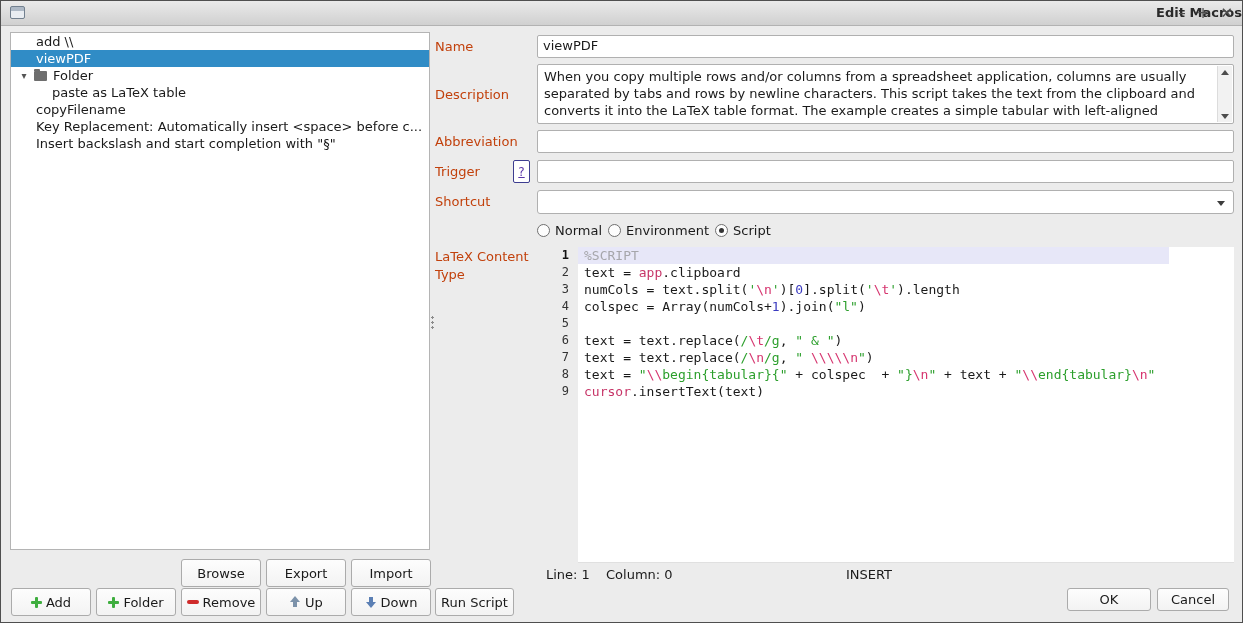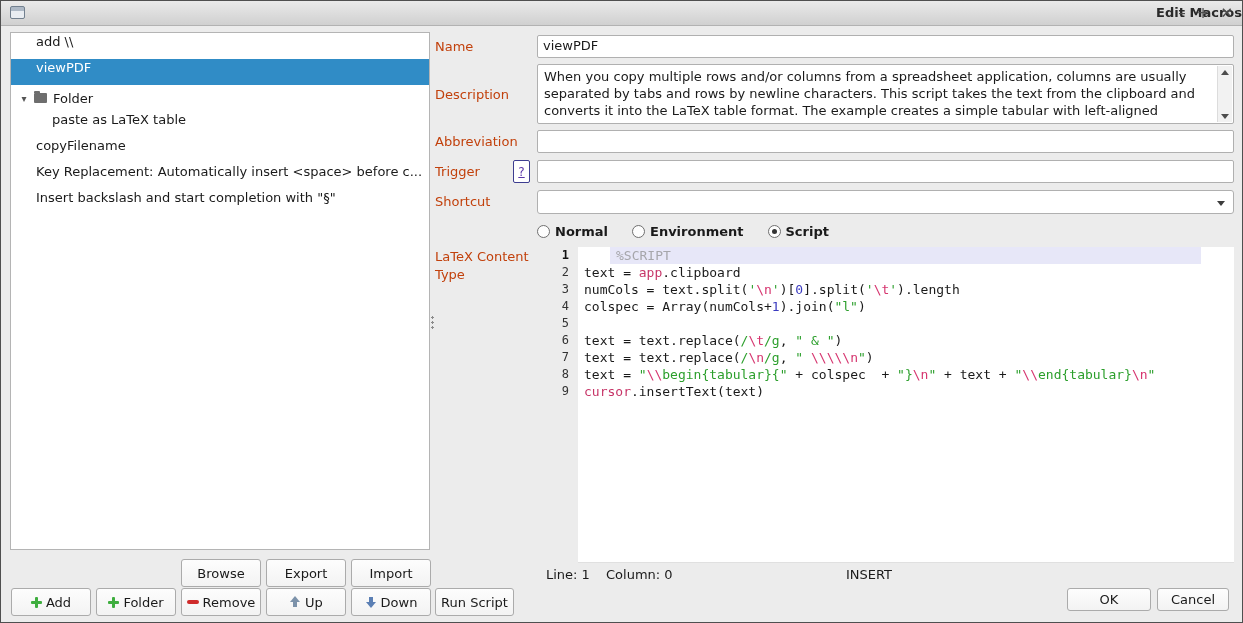--- a/index.html
+++ b/index.html
@@ -8,21 +8,21 @@
 
   
   .titlebar{position:absolute;left:0;top:0;right:0;height:24px;background:linear-gradient(#eaeaea,#d0d0d0);border-bottom:1px solid #b2b2b2;}
   .titlebar .title{position:absolute;left:0;right:0;top:4px;text-align:right;font-weight:bold;font-size:13px;color:#2a2a2a;}
   .win-icon{position:absolute;left:9px;top:5px;width:15px;height:13px;border:1px solid #72808f;border-radius:2px;background:linear-gradient(#aeb9c6 0 35%,#e9edf2 35% 100%);box-sizing:border-box;}
   .win-controls{position:absolute;right:9px;top:0;height:24px;display:flex;align-items:center;gap:11px;color:#4d4d4d;font-size:15px;}
   .win-controls span{cursor:default;line-height:1;}
 
   
   .macro-list{position:absolute;left:9px;top:31px;width:420px;height:518px;background:#fff;border:1px solid #b4b4b4;box-sizing:border-box;overflow:hidden;}
-  .list-row{position:relative;height:26px;line-height:17px;padding-left:25px;white-space:nowrap;overflow:hidden;font-size:13px;}
+  .list-row{position:relative;height:17px;line-height:17px;padding-left:25px;white-space:nowrap;overflow:hidden;font-size:13px;}
   .list-row.child{padding-left:41px;}
   .list-row.folder{padding-left:6px;display:flex;align-items:center;}
   .list-row.selected{background:#308cc6;color:#fff;}
   .tree-arrow{font-size:10px;color:#555;width:14px;display:inline-block;text-align:center;}
   .folder-icon{display:inline-block;width:13px;height:10px;background:#6e6e6e;border-radius:1px;position:relative;margin:0 6px 0 3px;}
   .folder-icon::before{content:"";position:absolute;left:0;top:-2px;width:6px;height:2px;background:#6e6e6e;border-radius:1px 1px 0 0;}
 
   
   .btn{position:absolute;height:28px;background:linear-gradient(#fdfdfd,#f3f3f3);border:1px solid #ababab;border-radius:3px;box-sizing:border-box;display:flex;align-items:center;justify-content:center;gap:4px;font-size:13px;color:#1a1a1a;cursor:default;}
   .icon-plus{position:relative;width:11px;height:11px;display:inline-block;}
@@ -43,33 +43,33 @@
   .vscroll{position:absolute;right:1px;top:1px;bottom:1px;width:14px;background:#f2f2f2;border-left:1px solid #dcdcdc;}
   .vscroll .sb-up,.vscroll .sb-down{position:absolute;left:0;width:14px;height:12px;display:flex;align-items:center;justify-content:center;}
   .vscroll .sb-up{top:0;}
   .vscroll .sb-down{bottom:0;}
   .sb-up::before{content:"";border-left:4px solid transparent;border-right:4px solid transparent;border-bottom:5px solid #4d4d4d;}
   .sb-down::before{content:"";border-left:4px solid transparent;border-right:4px solid transparent;border-top:5px solid #4d4d4d;}
   .help-btn{position:absolute;left:512px;width:17px;height:23px;border:1px solid #3d3d90;background:#fff;border-radius:2px;box-sizing:border-box;display:flex;align-items:center;justify-content:center;color:#5a35a8;text-decoration:underline;font-size:12px;}
   .combo{position:absolute;left:536px;width:697px;height:24px;background:#fff;border:1px solid #b0b0b0;border-radius:3px;box-sizing:border-box;}
   .combo-arrow{position:absolute;right:8px;top:10px;border-left:4px solid transparent;border-right:4px solid transparent;border-top:5px solid #3c3c3c;}
 
-  .radio-group{position:absolute;left:536px;top:222px;display:flex;gap:24px;align-items:center;height:16px;font-weight:bold;}
+  .radio-group{position:absolute;left:536px;top:222px;display:flex;gap:6px;align-items:flex-start;height:16px;}
   .radio{display:flex;align-items:center;gap:5px;}
   .radio .circle{width:13px;height:13px;border:1px solid #6f6f6f;border-radius:50%;background:#fdfdfd;box-sizing:border-box;position:relative;}
   .radio.checked .circle::after{content:"";position:absolute;left:3px;top:3px;width:5px;height:5px;border-radius:50%;background:#333;}
 
   
   .editor{position:absolute;left:543px;top:246px;width:690px;height:316px;}
   .gutter{position:absolute;left:0;top:0;width:34px;}
   .gutter .ln{height:17px;line-height:17px;text-align:right;padding-right:9px;font-family:"DejaVu Sans Mono","Liberation Mono",monospace;font-size:12px;color:#333;}
   .gutter .ln.current{font-weight:bold;color:#111;}
   .code-area{position:absolute;left:34px;top:0;right:0;bottom:0;background:#fff;border-bottom:1px solid #e0e0e0;}
   .code-line{height:17px;line-height:17px;white-space:pre;font-family:"DejaVu Sans Mono","Liberation Mono",monospace;font-size:13px;padding-left:6px;color:#1a1a1a;}
-  .code-line.current{background:#e7e7f8;width:585px;margin-left:32px;}
+  .code-line.current{background:#e7e7f8;width:585px;}
   .cm{color:#a6a6ab;}
   .kw{color:#c73568;}
   .st{color:#2c9f2c;}
   .esc{color:#d6356f;}
   .num{color:#3b3bc0;}
 
   .splitter-handle{position:absolute;left:430px;top:314px;width:3px;height:16px;background-image:radial-gradient(circle,#8a8a8a 1px,transparent 1.2px);background-size:3px 5px;}
 
   
   .status-item{position:absolute;font-size:13px;color:#1a1a1a;}

